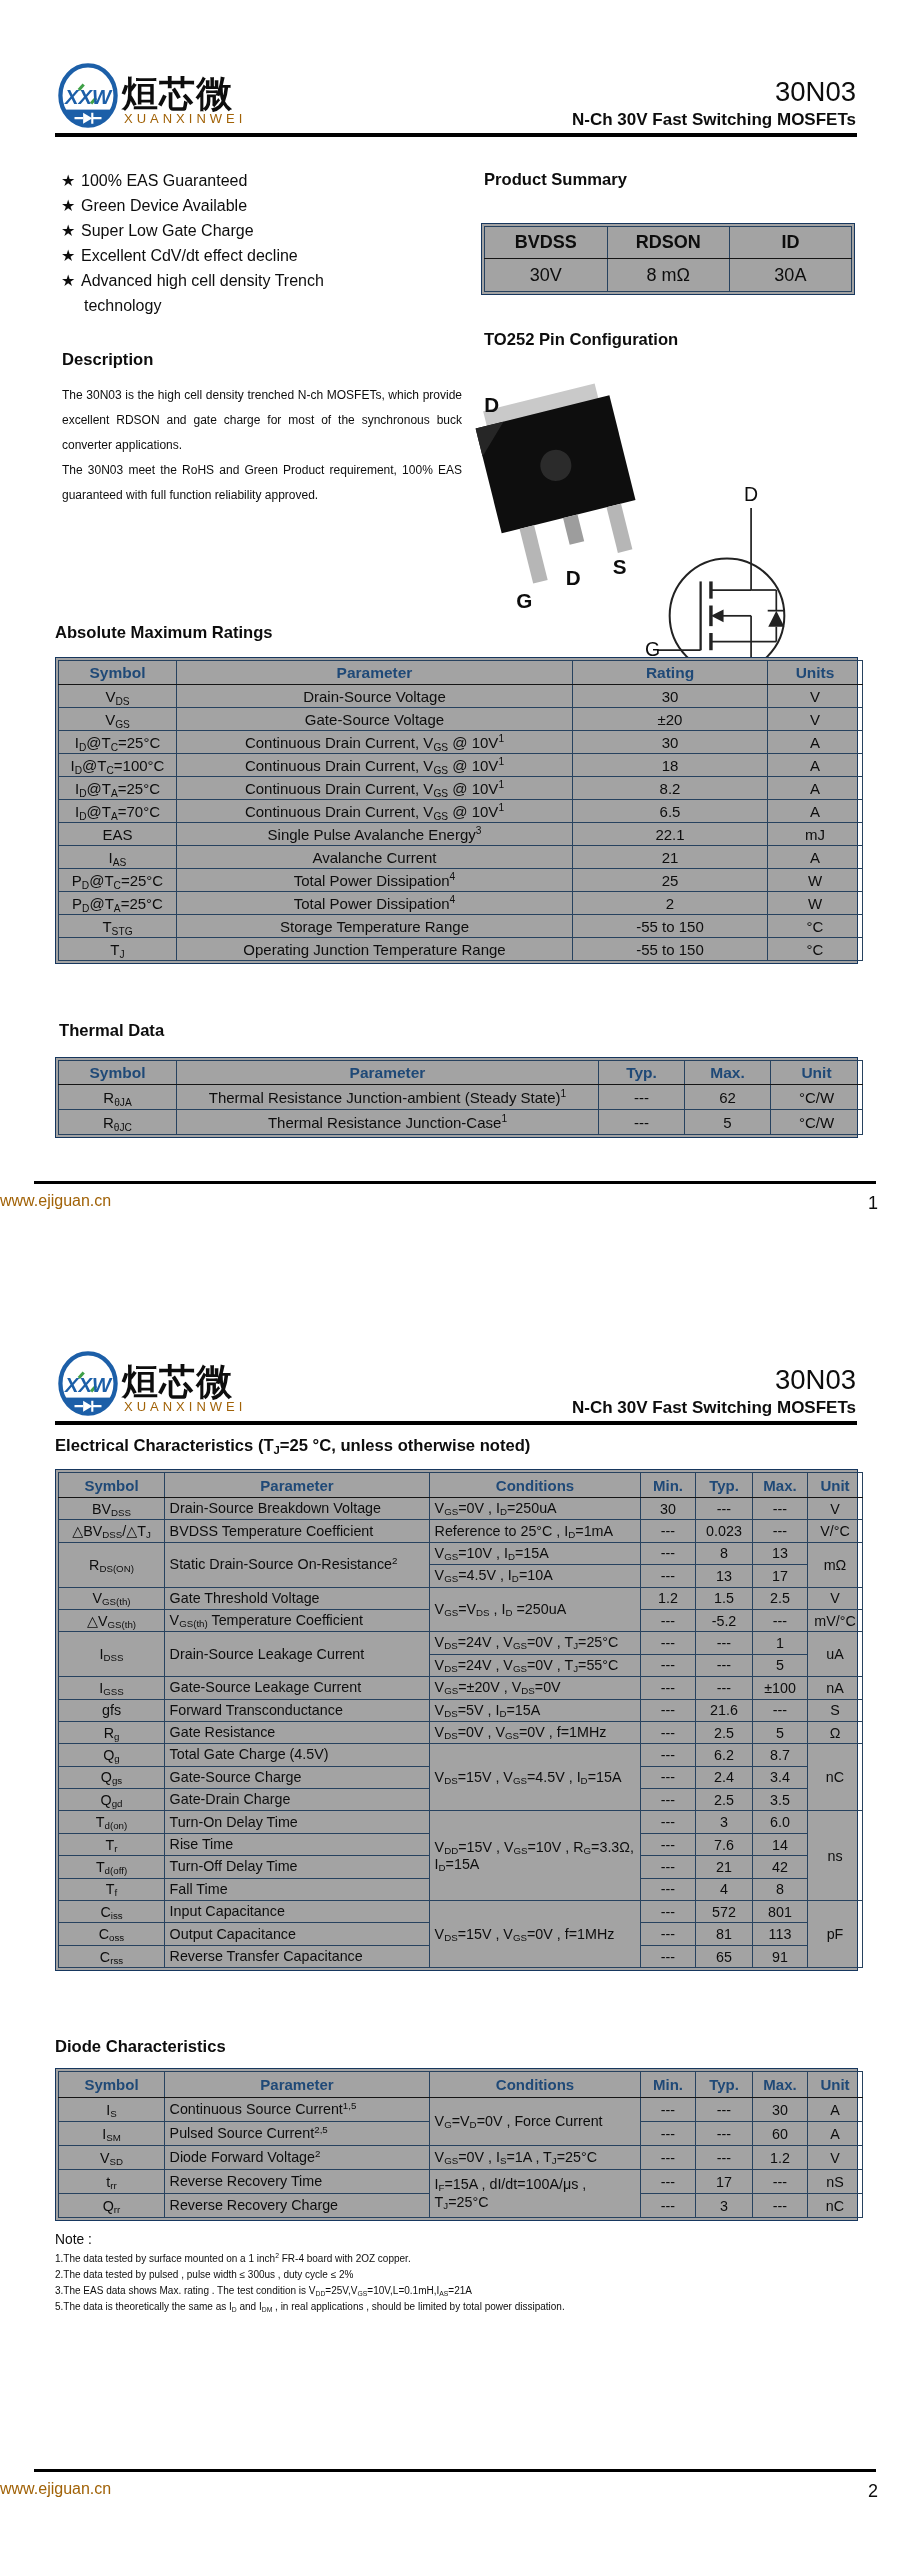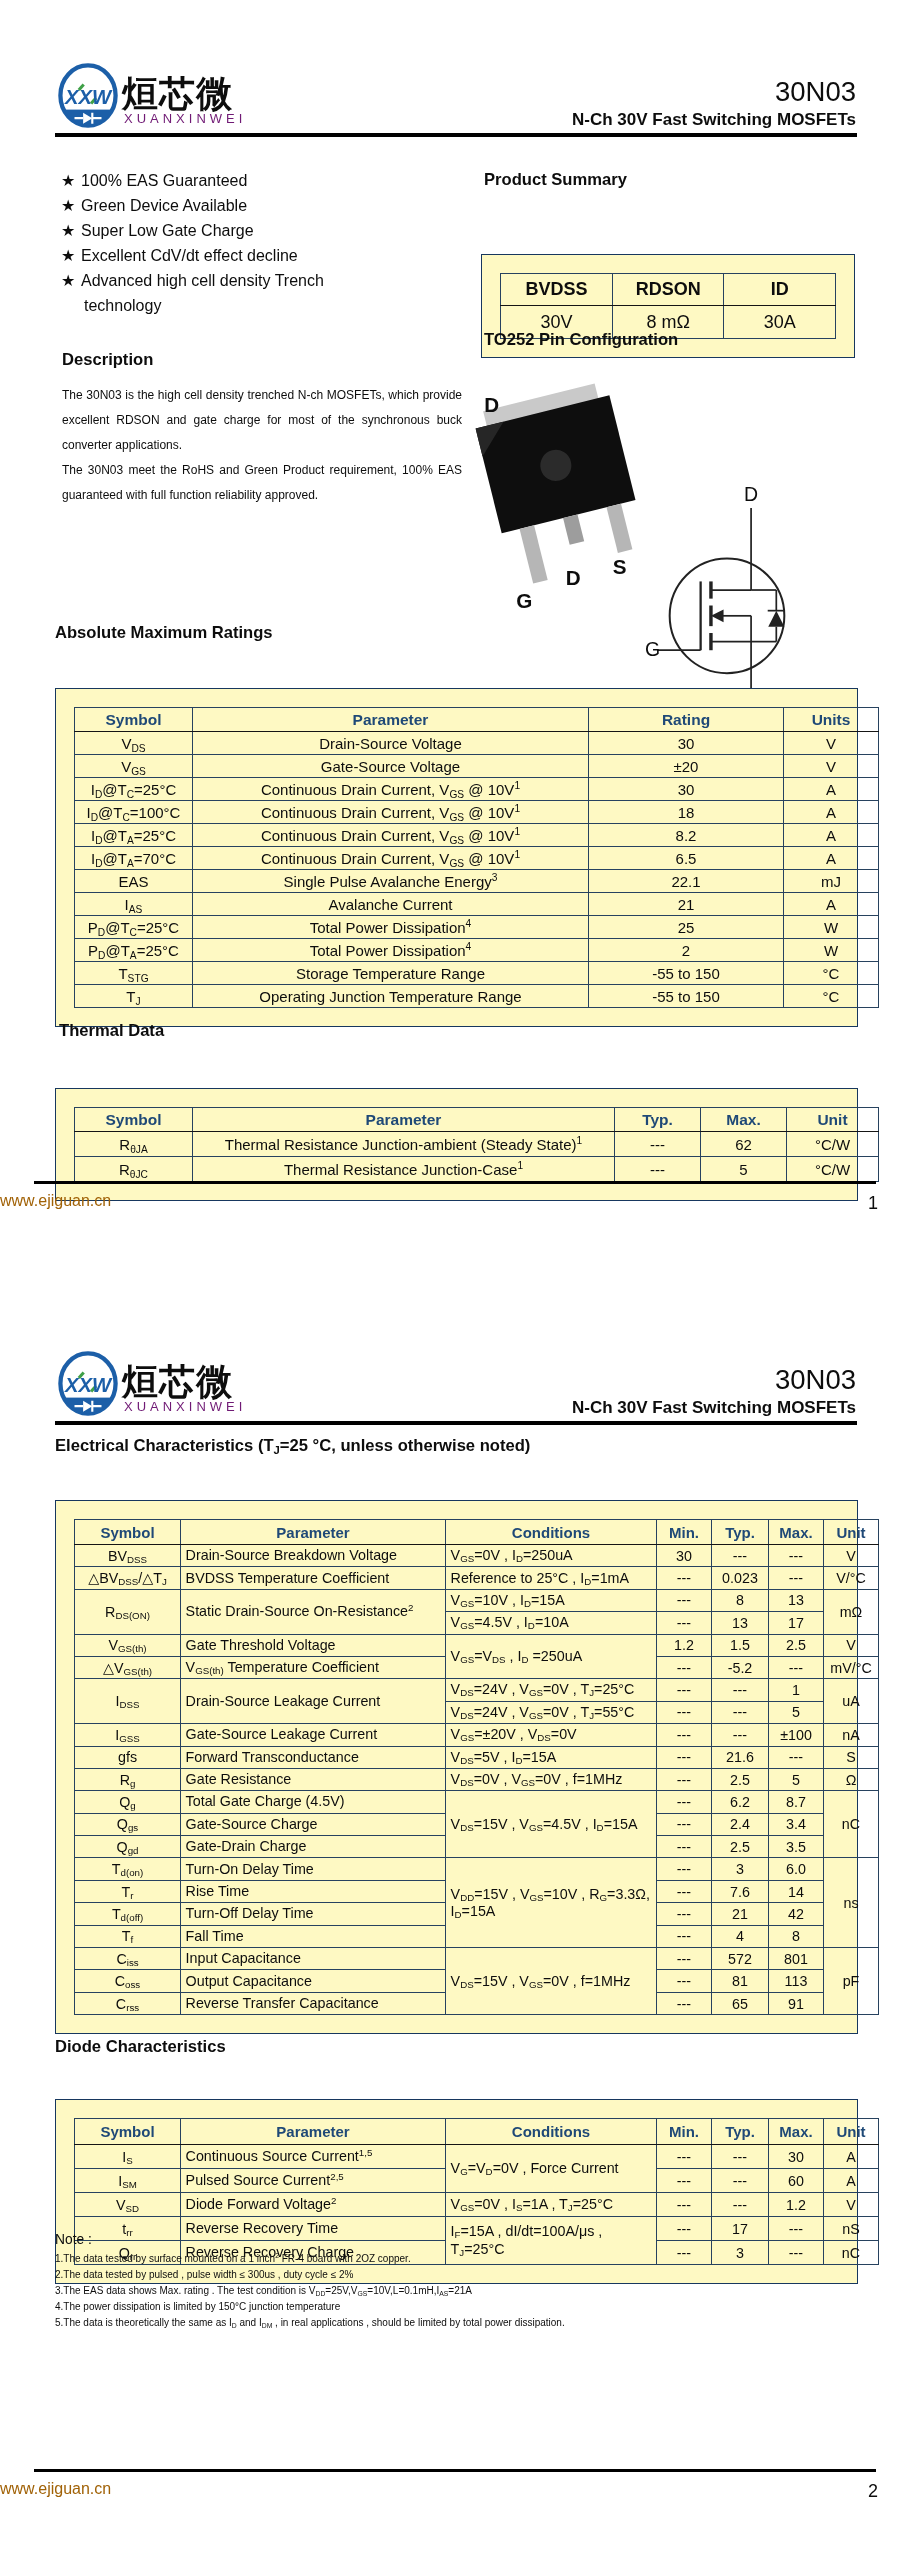--- a/index.html
+++ b/index.html
@@ -4,40 +4,40 @@
 <style>
   html,body{margin:0;padding:0;background:#fff;}
   .sheet{position:relative;width:911px;height:2576px;background:#fff;
          font-family:"Liberation Sans",sans-serif;color:#111;overflow:hidden;}
   .page{position:absolute;left:0;width:911px;height:1288px;overflow:hidden;}
   #page1{top:0;} #page2{top:1288px;}
 
   
   .logo-svg{position:absolute;left:57px;top:63px;width:62px;height:65px;}
   .logo-cn{position:absolute;left:122px;top:70px;font-size:36px;font-weight:700;letter-spacing:1.1px;color:#0d0d0d;}
-  .logo-en{position:absolute;left:124px;top:111px;font-size:13px;letter-spacing:4px;color:#701a75;}
+  .logo-en{position:absolute;left:124px;top:111px;font-size:13px;letter-spacing:4px;color:#a16207;}
   .part-no{position:absolute;right:55px;top:76px;font-size:27.5px;font-weight:400;text-align:right;color:#0d0d0d;}
   .subtitle{position:absolute;right:55px;top:110px;font-size:17px;font-weight:700;text-align:right;color:#0d0d0d;}
   .hrule{position:absolute;left:55px;width:802px;top:133px;height:4px;background:#000;}
 
   
   .h2{position:absolute;font-size:16.6px;font-weight:700;color:#0d0d0d;}
 
   
   .features{position:absolute;left:61px;top:168px;width:330px;margin:0;padding:0;list-style:none;}
   .features li{font-size:16px;line-height:25px;padding-left:23px;text-indent:-23px;color:#0d0d0d;}
   .star{margin-right:5.7px;}
 
   
   .desc{position:absolute;left:62px;top:383px;width:400px;font-size:12px;line-height:25px;
         text-align:justify;color:#0d0d0d;}
   .desc p{margin:0;}
 
   
-  .tw{position:absolute;border:1.7px solid #17375E;padding:18px;background:#fef9c3;box-sizing:border-box;margin-top:31px;}
+  .tw{position:absolute;border:1.7px solid #17375E;padding:2px;background:#a3a3a3;box-sizing:border-box;}
   .tw table{border-collapse:collapse;table-layout:fixed;width:100%;}
   .tw th,.tw td{border:1.1px solid #27425f;text-align:center;vertical-align:middle;
                 padding:1.1px 2.3px;overflow:hidden;color:#0d0d0d;box-sizing:border-box;}
   .tw td{border-top:1.7px solid #151515;}
   .tw th{border-bottom:1.7px solid #151515;}
   .tw tbody tr:first-child td{border-top-color:#151515;}
 
   #tw-ps{left:481px;top:223px;width:374px;}
   .t-ps th{font-size:18px;font-weight:700;height:32px;}
   .t-ps td{font-size:18px;height:33px;}
@@ -618,21 +618,20 @@
             </tr>
           </tbody>
       </table>
     </div>
 
     <div class="note-label">Note :</div>
     <ul class="notes">
       <li>1.The data tested by surface mounted on a 1 inch<sup>2</sup> FR-4 board with 2OZ copper.</li>
       <li>2.The data tested by pulsed , pulse width ≤ 300us , duty cycle ≤ 2%</li>
       <li>3.The EAS data shows Max. rating . The test condition is V<sub>DD</sub>=25V,V<sub>GS</sub>=10V,L=0.1mH,I<sub>AS</sub>=21A</li>
-      <li>4.The power dissipation is limited by 150°C junction temperature</li>
       <li>5.The data is theoretically the same as I<sub>D</sub> and I<sub>DM</sub> , in real applications , should be limited by total power dissipation.</li>
     </ul>
 
     <div class="frule"></div>
     <div class="furl">www.ejiguan.cn</div>
     <div class="fpage">2</div>
   </section>
 </div>
 
 

